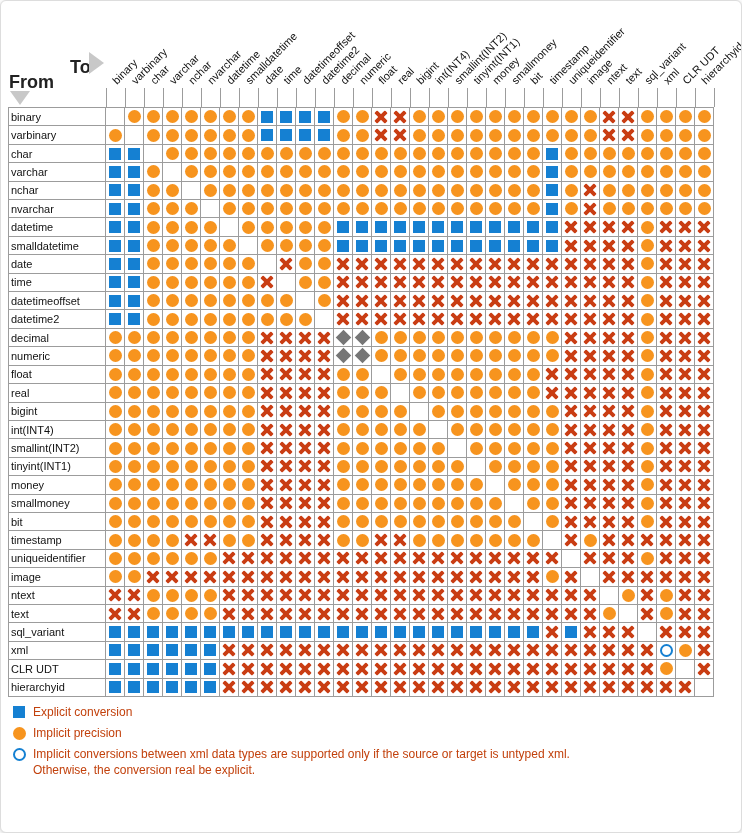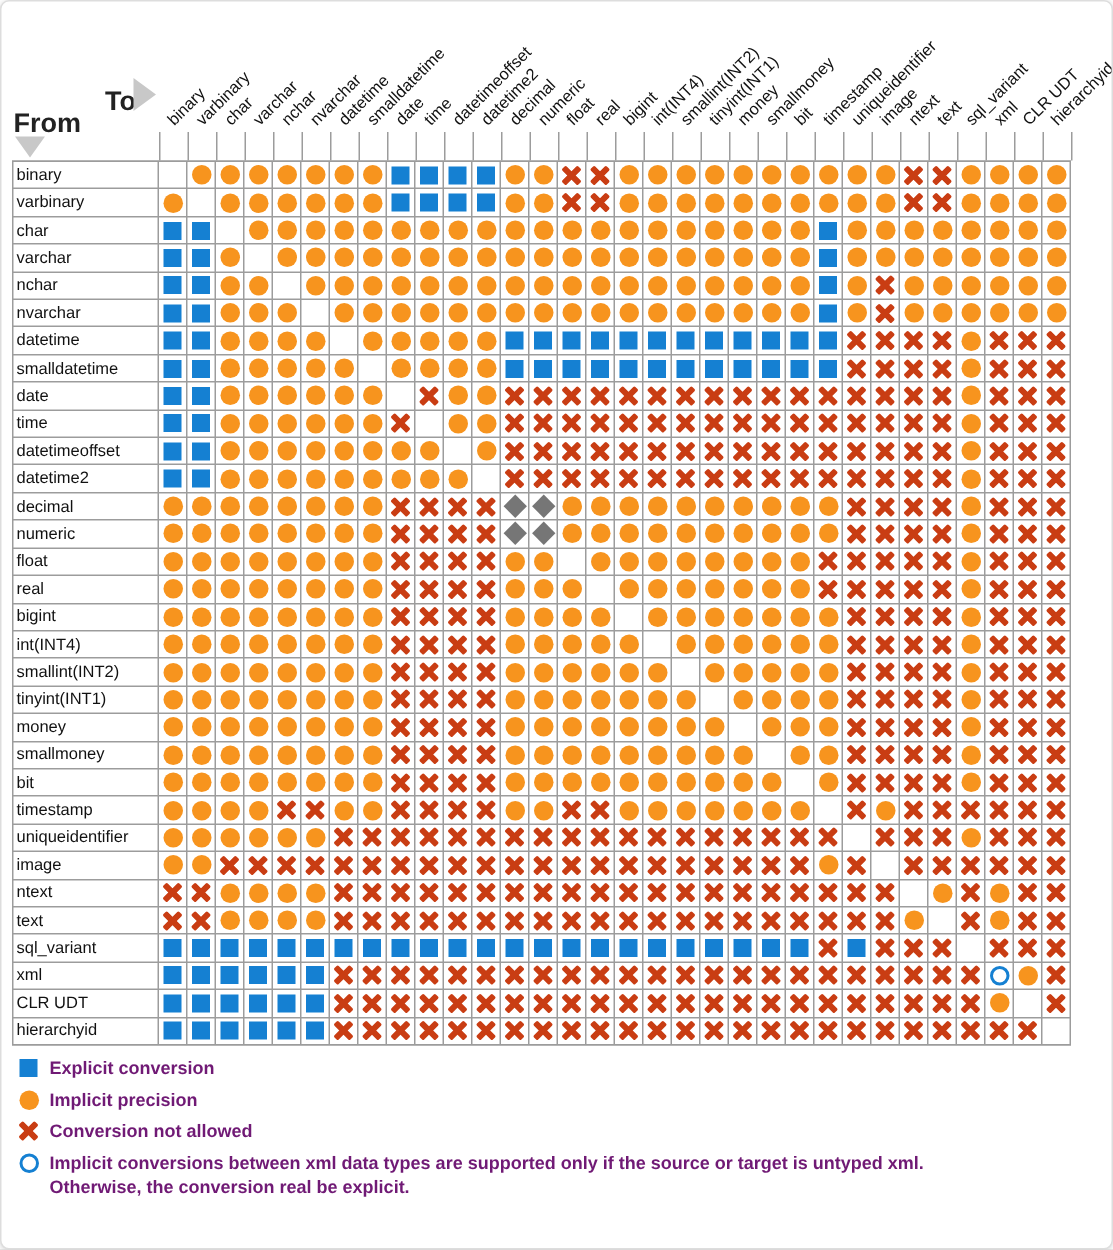--- a/index.html
+++ b/index.html
@@ -37,21 +37,21 @@
   .sym-O{width:9px;height:9px;border-radius:50%;border:2px solid var(--blue);background:#fff;}
   .sym-X{position:relative;width:15px;height:15px;}
   .sym-X::before,.sym-X::after{content:"";position:absolute;left:50%;top:50%;width:15px;height:4px;
      background:var(--red);border-radius:1px;transform:translate(-50%,-50%) rotate(45deg);}
   .sym-X::after{transform:translate(-50%,-50%) rotate(-45deg);}
 
   
   #legend{position:absolute;left:10px;top:703px;width:724px;}
   .legend-item{display:flex;align-items:flex-start;margin-bottom:5px;}
   .legend-icon{width:16px;height:16px;display:flex;align-items:center;justify-content:center;flex:0 0 16px;}
-  .legend-text{font-size:12px;line-height:16px;margin-left:6px;color:#701a75;font-weight:bold;}
+  .legend-text{font-size:12px;line-height:16px;margin-left:6px;color:#c2410c;}
 </style>
 </head>
 <body>
 
 <div id="card">
 
   <div id="header-area">
     <span id="from-label" class="hdr-label">From</span>
     <span id="to-label" class="hdr-label">To</span>
     <span id="from-arrow"></span>
@@ -3180,26 +3180,20 @@
       <span class="legend-text">Explicit conversion</span>
     </div>
     <div class="legend-item">
       <span class="legend-icon">
           <span class="sym sym-I"></span>
         </span>
       <span class="legend-text">Implicit precision</span>
     </div>
     <div class="legend-item">
       <span class="legend-icon">
-          <span class="sym sym-X"></span>
-        </span>
-      <span class="legend-text">Conversion not allowed</span>
-    </div>
-    <div class="legend-item">
-      <span class="legend-icon">
           <span class="sym sym-O"></span>
         </span>
       <span class="legend-text">
         <span>Implicit conversions between xml data types are supported only if the source or target is untyped xml.</span><br>
         <span>Otherwise, the conversion real be explicit.</span>
       </span>
     </div>
   </div>
 
 </div>

